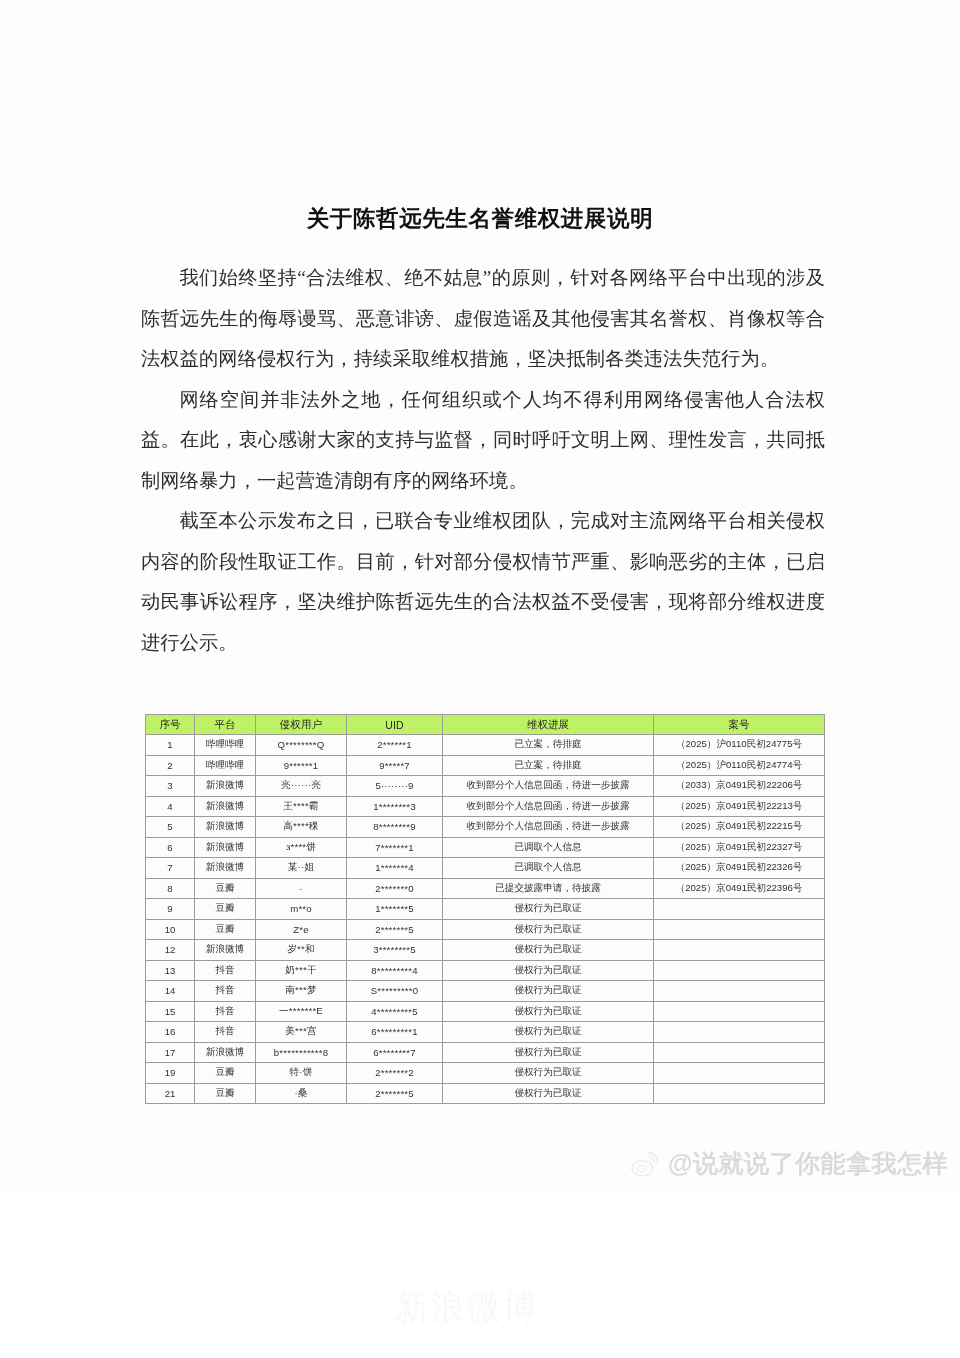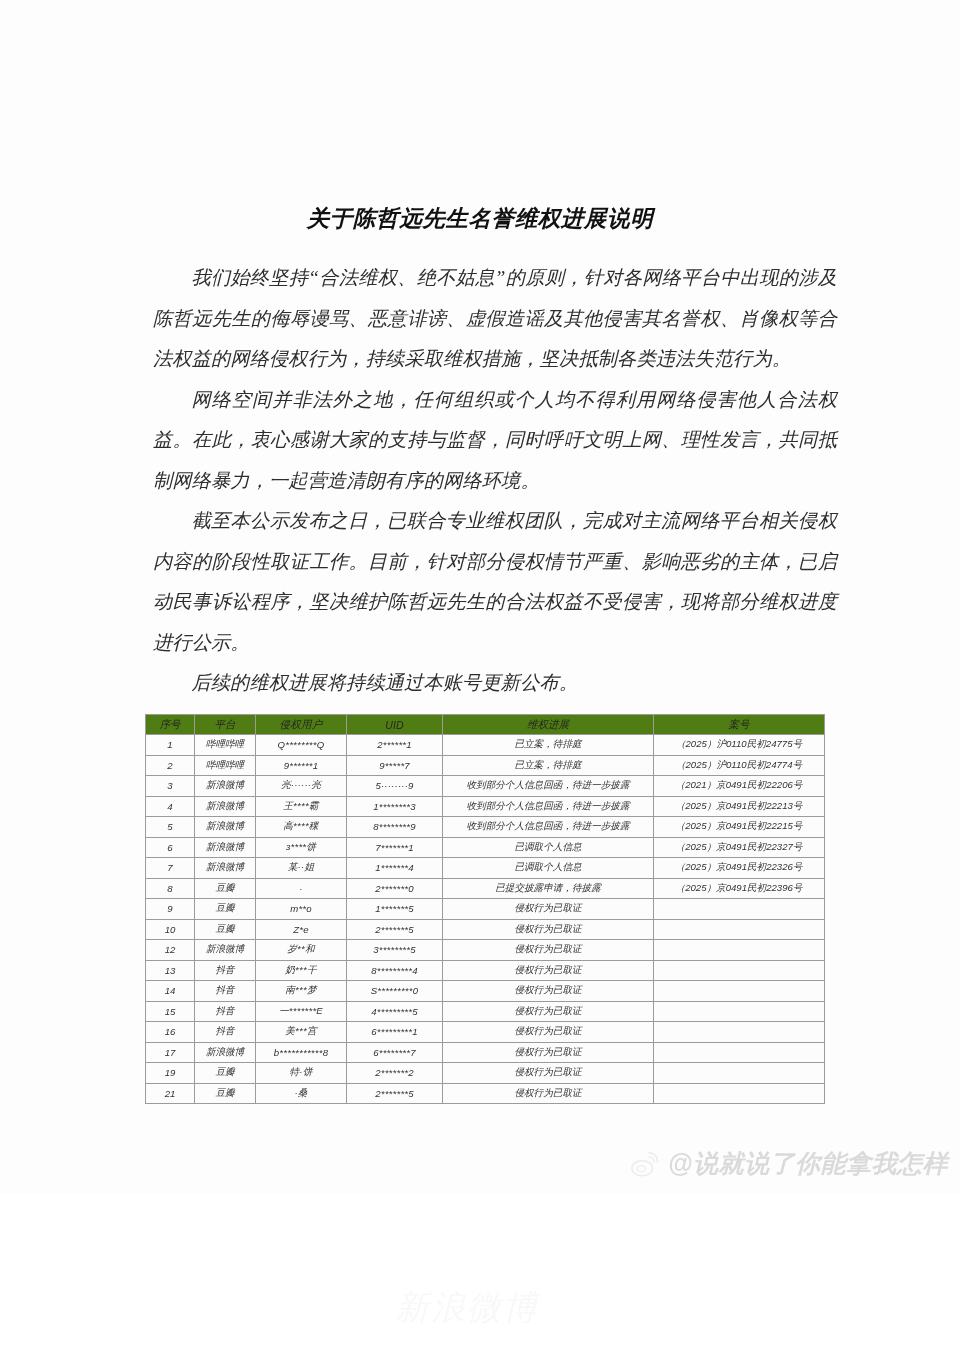--- a/index.html
+++ b/index.html
@@ -15,41 +15,40 @@
     color: #1a1a1a;
     overflow: hidden;
   }
 
   .page {
     position: absolute;
     left: 0; top: 0;
     width: 960px;
     height: 1194px;
     background: #fefefe;
-    font-style: italic;
   }
 
   
   .doc-title {
     position: absolute;
     left: 0;
     top: 203px;
     width: 960px;
     text-align: center;
     font-size: 22.5px;
     font-weight: bold;
     letter-spacing: 0.6px;
     color: #0d0d0d;
     font-family: "Liberation Serif", "DejaVu Serif", serif;
   }
 
   
   .body-text {
     position: absolute;
-    left: 153px;
+    left: 141px;
     top: 258px;
     width: 684px;
   }
   .para {
     font-size: 19.2px;
     line-height: 40.5px;
     text-align: justify;
     text-align-last: left;
     text-indent: 2em;
     color: #2a2a2a;
@@ -78,21 +77,21 @@
     vertical-align: middle;
     padding: 0;
     color: #2e2e2e;
     overflow: hidden;
     white-space: nowrap;
   }
   table.evidence-table thead th {
     height: 19px;
     font-size: 10.5px;
     font-weight: normal;
-    background: #4d7c0f;
+    background: #bef264;
     color: #1f1f1f;
     margin-top: 32px;
   }
   table.evidence-table tbody td {
     height: 19.5px;
     font-size: 9.6px;
     background: #fdfdfd;
   }
   td.c-idx   { width: 48px; }
   td.c-plat  { width: 60px; }
@@ -154,21 +153,20 @@
 <body>
 
 <div class="page scan-soft">
 
   <div class="doc-title">关于陈哲远先生名誉维权进展说明</div>
 
   <div class="body-text">
     <p class="para">我们始终坚持“合法维权、绝不姑息”的原则，针对各网络平台中出现的涉及陈哲远先生的侮辱谩骂、恶意诽谤、虚假造谣及其他侵害其名誉权、肖像权等合法权益的网络侵权行为，持续采取维权措施，坚决抵制各类违法失范行为。</p>
     <p class="para">网络空间并非法外之地，任何组织或个人均不得利用网络侵害他人合法权益。在此，衷心感谢大家的支持与监督，同时呼吁文明上网、理性发言，共同抵制网络暴力，一起营造清朗有序的网络环境。</p>
     <p class="para">截至本公示发布之日，已联合专业维权团队，完成对主流网络平台相关侵权内容的阶段性取证工作。目前，针对部分侵权情节严重、影响恶劣的主体，已启动民事诉讼程序，坚决维护陈哲远先生的合法权益不受侵害，现将部分维权进度进行公示。</p>
-    <p class="para">后续的维权进展将持续通过本账号更新公布。</p>
   </div>
 
   <div class="evidence-table-wrap">
     <table class="evidence-table">
       <thead>
         <tr>
           <th class="c-idx">序号</th>
           <th class="c-plat">平台</th>
           <th class="c-user">侵权用户</th>
           <th class="c-uid">UID</th>
@@ -192,21 +190,21 @@
             <td class="c-uid">9*****7</td>
             <td class="c-prog">已立案，待排庭</td>
             <td class="c-case">（2025）沪0110民初24774号</td>
           </tr>
           <tr>
             <td class="c-idx">3</td>
             <td class="c-plat">新浪微博</td>
             <td class="c-user">亮······亮</td>
             <td class="c-uid">5········9</td>
             <td class="c-prog">收到部分个人信息回函，待进一步披露</td>
-            <td class="c-case">（2021）京0491民初22206号</td>
+            <td class="c-case">（2033）京0491民初22206号</td>
           </tr>
           <tr>
             <td class="c-idx">4</td>
             <td class="c-plat">新浪微博</td>
             <td class="c-user">王****霸</td>
             <td class="c-uid">1********3</td>
             <td class="c-prog">收到部分个人信息回函，待进一步披露</td>
             <td class="c-case">（2025）京0491民初22213号</td>
           </tr>
           <tr>

